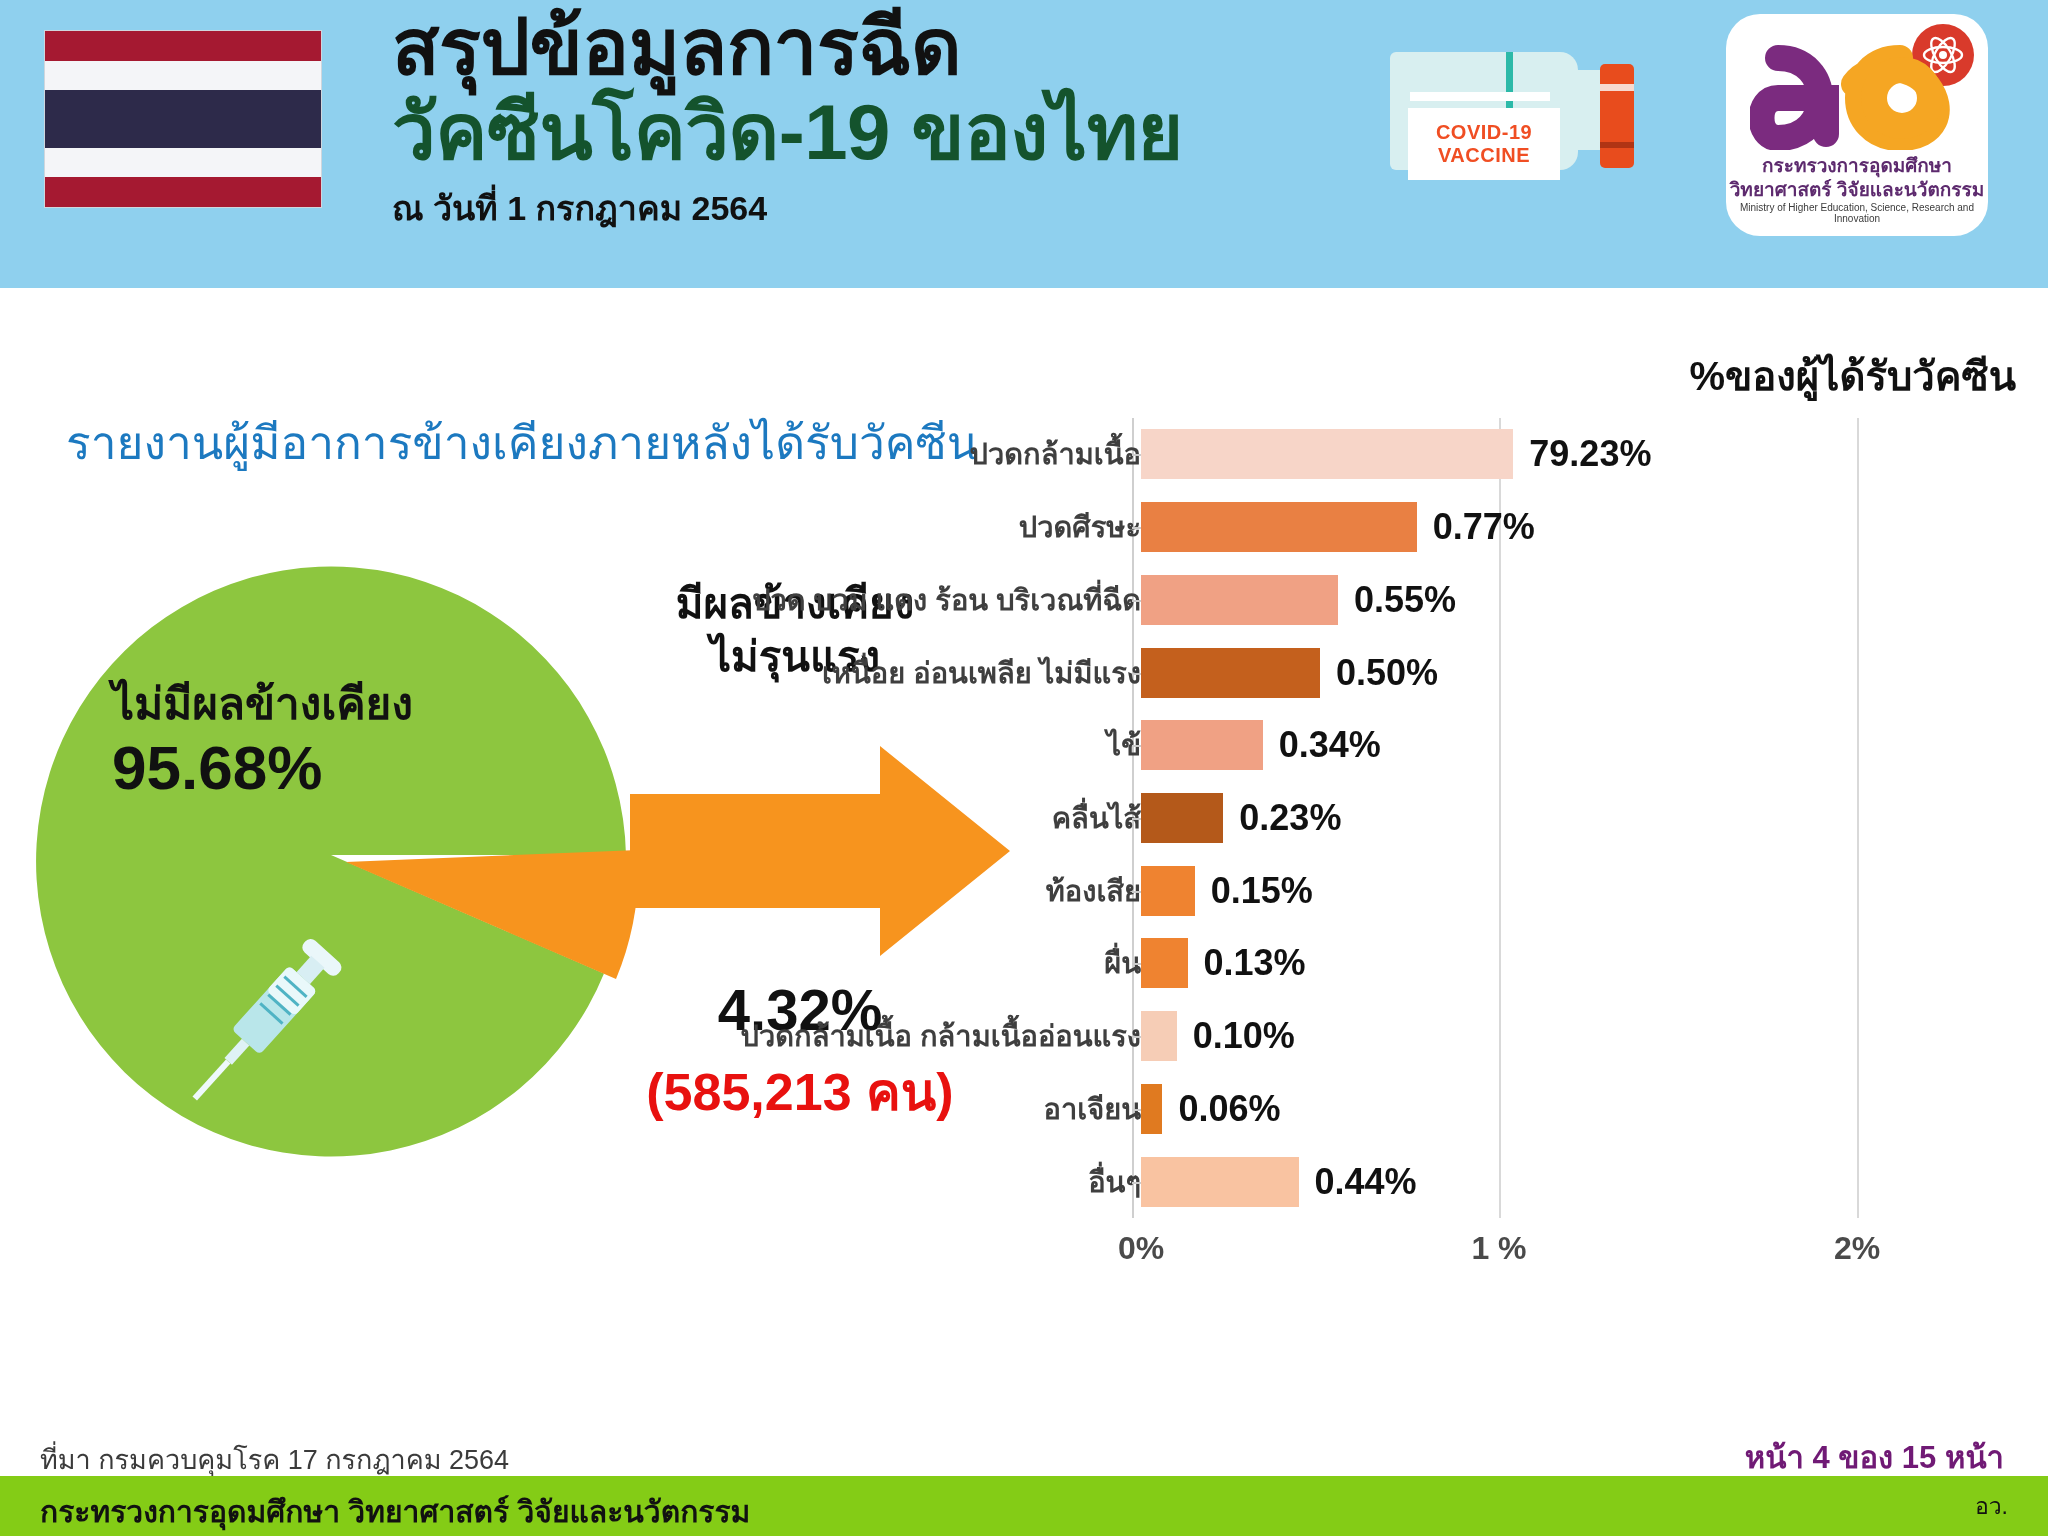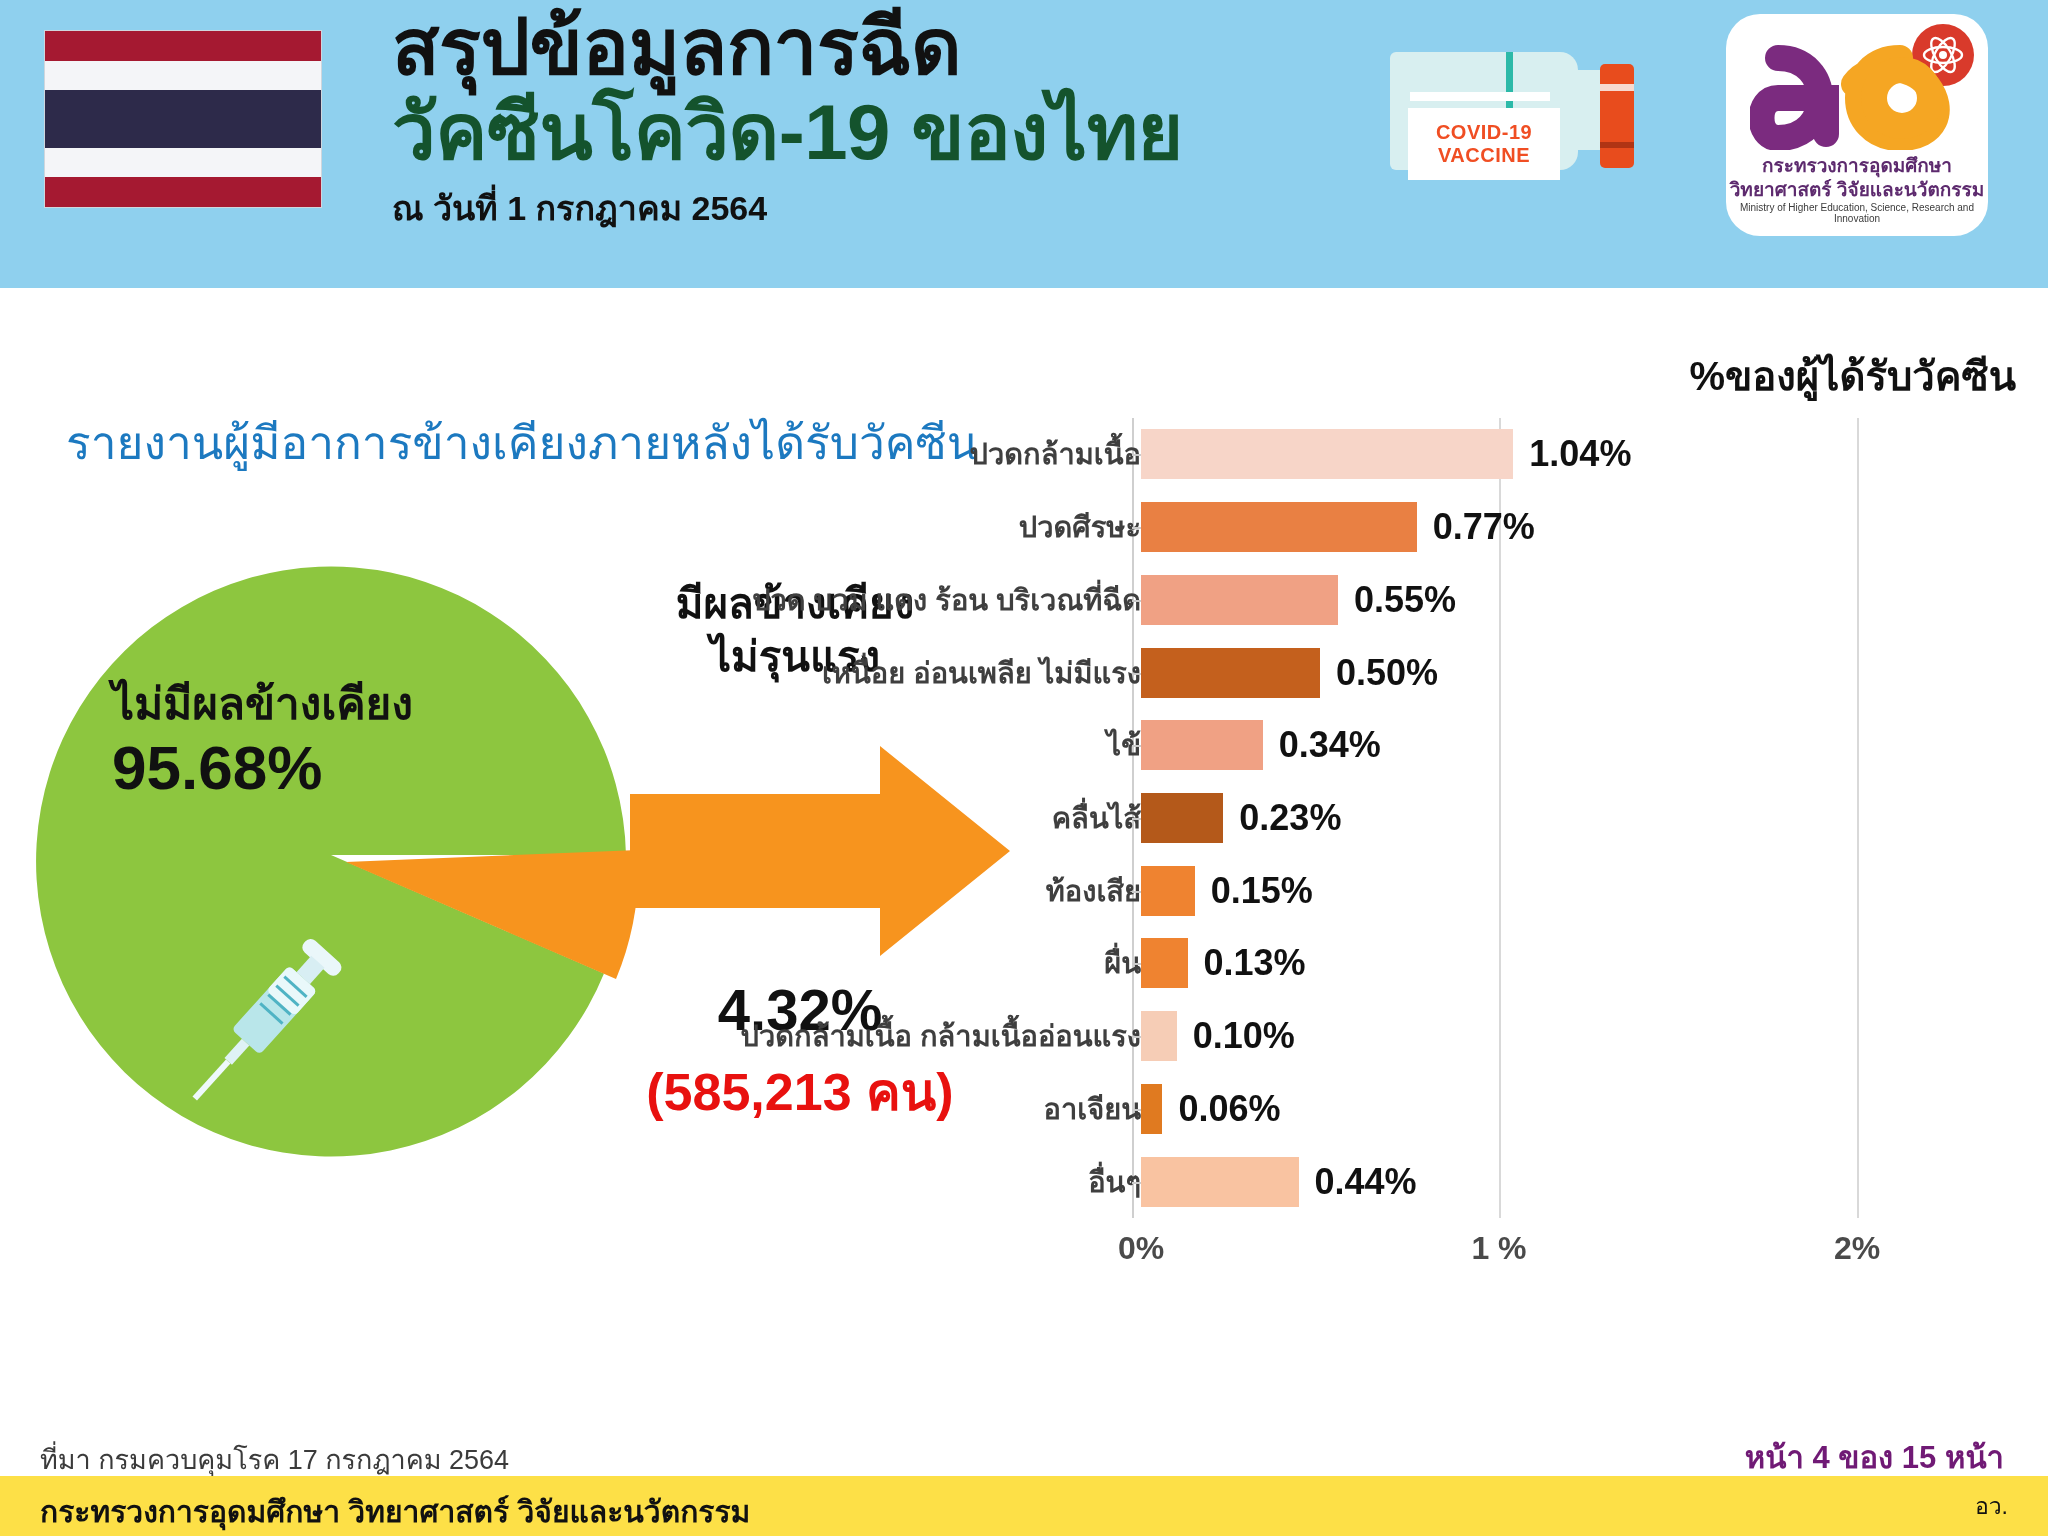--- a/index.html
+++ b/index.html
@@ -168,21 +168,21 @@
   .source {
     position: absolute; left: 40px; top: 1438px;
     font-size: 27px; color: #3b3b3b; white-space: nowrap;
   }
   .pageno {
     position: absolute; right: 44px; top: 1432px;
     font-size: 31px; font-weight: bold; color: #701a75; white-space: nowrap;
   }
   .footer-bar {
     position: absolute; left: 0; top: 1476px; width: 2048px; height: 60px;
-    background: #fde047;
+    background: #84cc16;
   }
   .footer-text {
     position: absolute; left: 40px; top: 12px;
     font-size: 30px; font-weight: bold; color: #111; white-space: nowrap;
   }
   .footer-abbr {
     position: absolute; right: 40px; top: 12px;
     font-size: 23px; font-weight: normal; color: #111;
   }
 </style>
@@ -290,21 +290,21 @@
       <div class="chart-title">%ของผู้ได้รับวัคซีน</div>
       <div class="plot">
         <div class="axis-line" id="axis0" style="left: 172px;"></div>
         <div class="grid-line" id="grid1" style="left: 539px;"></div>
         <div class="grid-line" id="grid2" style="left: 897px;"></div>
         <div class="rows" id="bar-rows">
             <div class="row" style="top: 0px; height: 72.7273px;">
               <div class="row-label">ปวดกล้ามเนื้อ</div>
               <div class="row-tick" style="top: 36.3636px;"></div>
               <div class="bar" style="width: 372.32px; background: rgb(247, 213, 200); top: 11.3636px;"></div>
-              <div class="bar-value" style="left: 569.32px; top: 15.3636px;">1.04%</div>
+              <div class="bar-value" style="left: 569.32px; top: 15.3636px;">79.23%</div>
             </div>
             <div class="row" style="top: 72.7273px; height: 72.7273px;">
               <div class="row-label">ปวดศีรษะ</div>
               <div class="row-tick" style="top: 36.3636px;"></div>
               <div class="bar" style="width: 275.66px; background: rgb(233, 128, 67); top: 11.3636px;"></div>
               <div class="bar-value" style="left: 472.66px; top: 15.3636px;">0.77%</div>
             </div>
             <div class="row" style="top: 145.455px; height: 72.7273px;">
               <div class="row-label">ปวด บวม แดง ร้อน บริเวณที่ฉีด</div>
               <div class="row-tick" style="top: 36.3636px;"></div>

